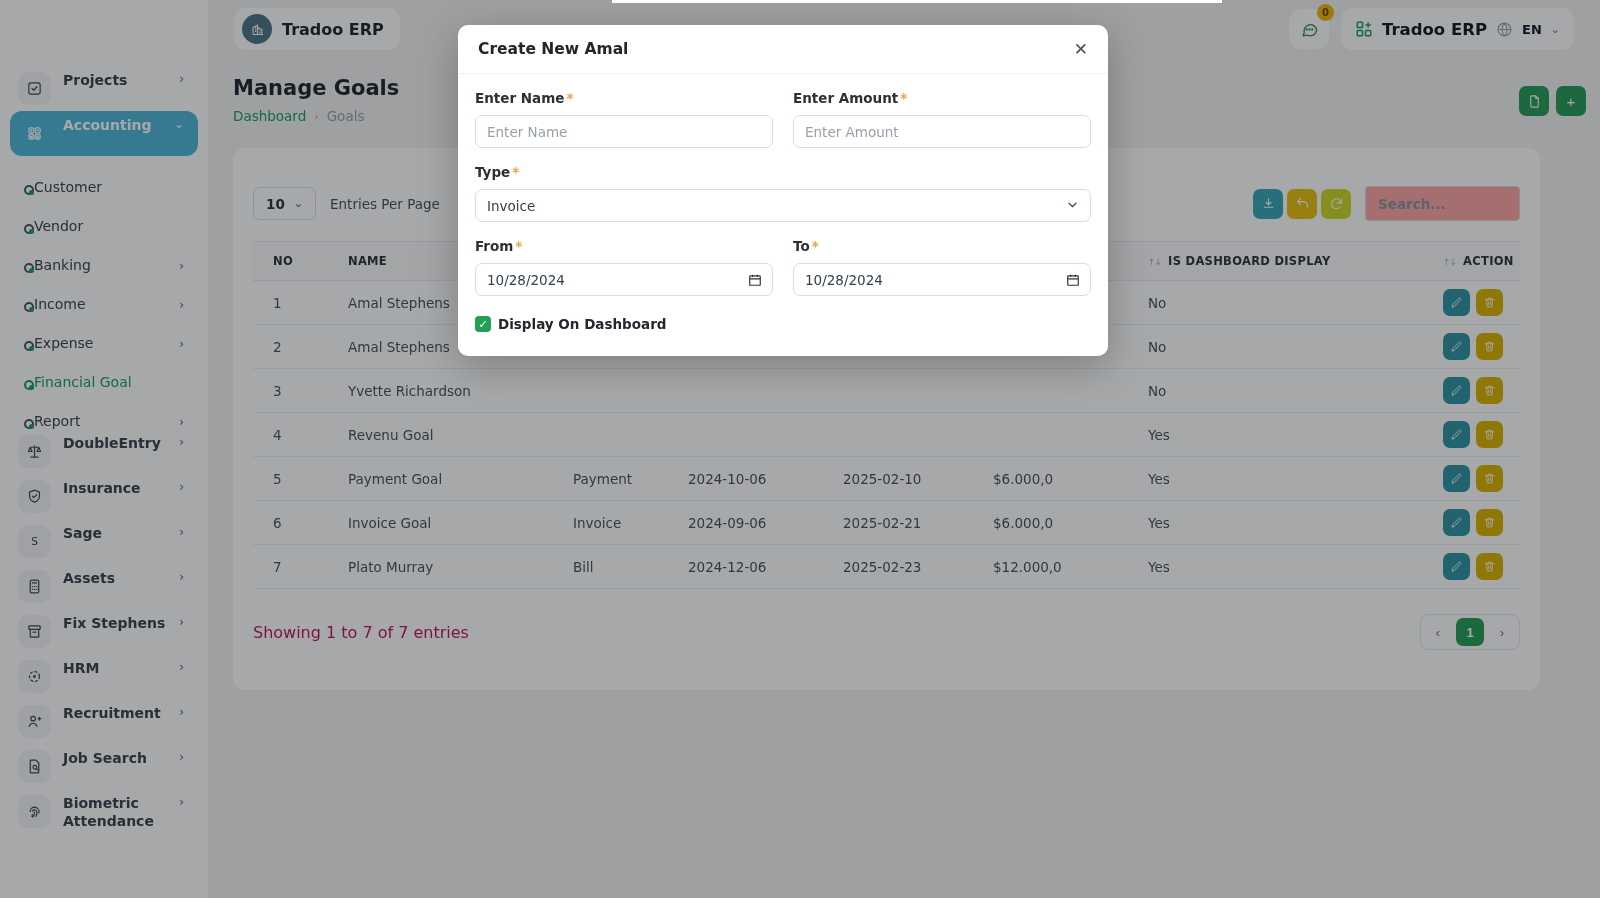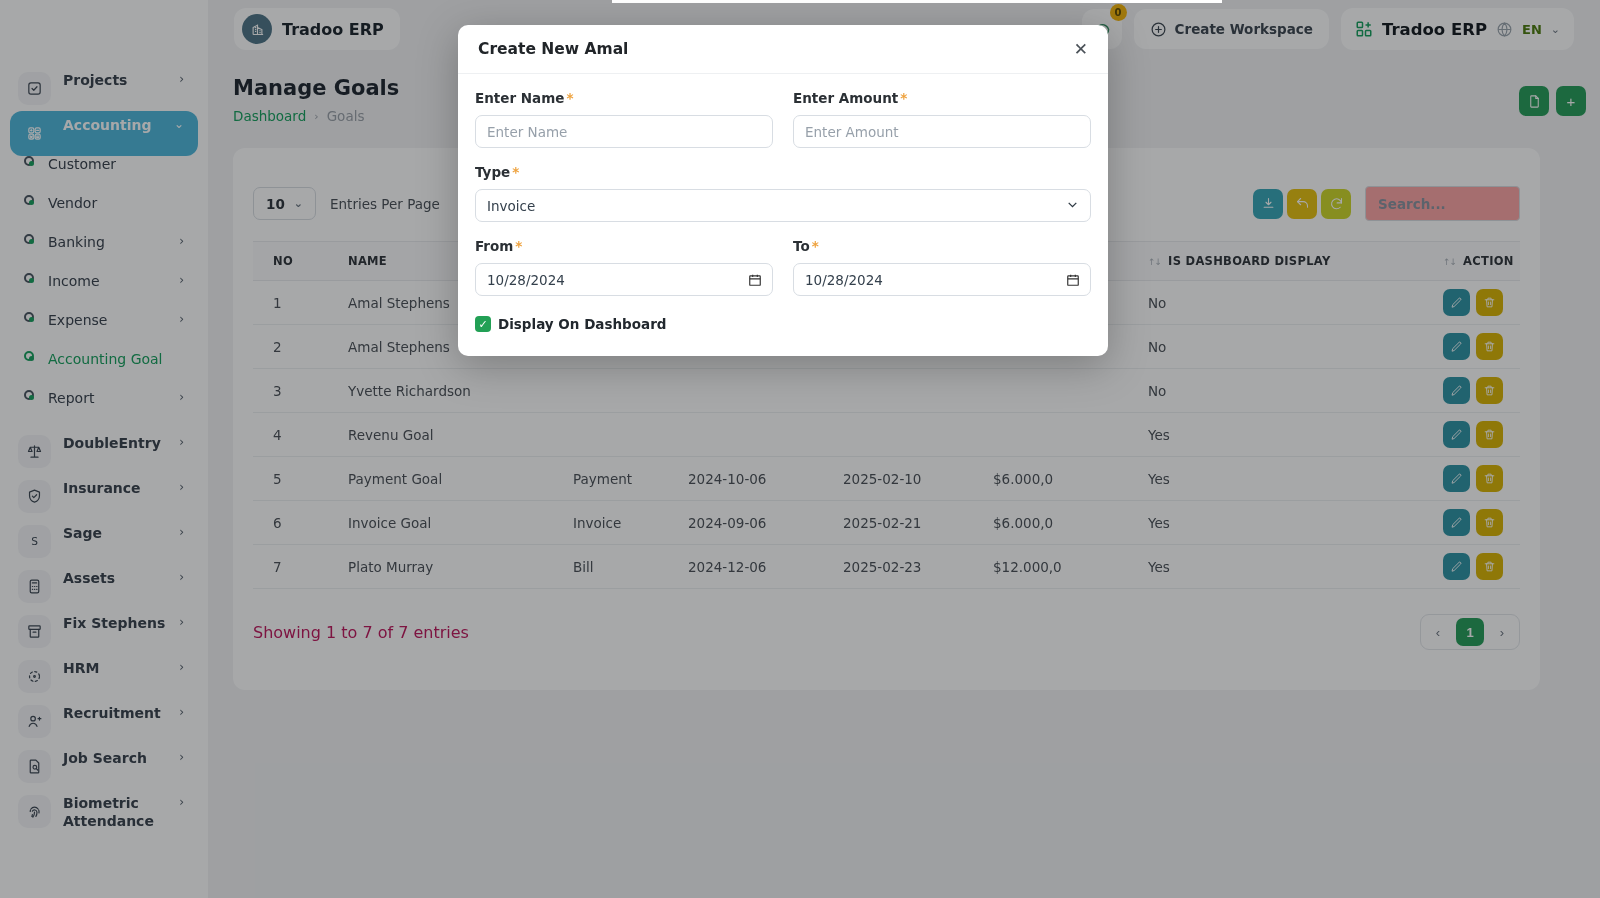--- a/index.html
+++ b/index.html
@@ -11,21 +11,21 @@
   .logo { height:60px; display:flex; align-items:center; padding-left:26px; position:relative; z-index:45; }
   .logo span { color:#ffffff; font-size:25px; font-weight:600; letter-spacing:9px; }
   .menu { padding:6px 10px; }
   .mitem { display:flex; gap:12px; padding:6px 8px; height:45px; border-radius:12px; cursor:pointer; }
   .mitem .ichip { width:33px; height:33px; border-radius:10px; background:#f4f5f7; display:flex; align-items:center; justify-content:center; flex:0 0 auto; }
   .mitem .lbl { font-size:14px; font-weight:600; color:#39424e; flex:1; line-height:1.25; }
   .mitem .chev { color:#55606c; font-size:12px; margin-right:6px; }
   .mitem.active { background:#4fb8dc; position:relative; z-index:45; }
   .mitem.active .ichip { background:transparent; }
   .mitem.active .lbl, .mitem.active .chev { color:#ffffff; }
-  .sitem { display:flex; align-items:flex-start; gap:14px; padding:0 8px 0 14px; height:39px; cursor:pointer; }
+  .sitem { display:flex; align-items:flex-end; padding:0 8px 0 14px; height:39px; cursor:pointer; }
   .sitem .ring { width:10px; height:10px; border-radius:50%; border:2px solid #4a5561; position:relative; flex:0 0 auto; }
   .sitem .ring::after { content:""; position:absolute; right:-2px; bottom:-2px; width:5px; height:5px; border-radius:50%; background:#17a05e; }
   .sitem .lbl { font-size:14px; font-weight:500; color:#39424e; flex:1; }
   .sitem .chev { color:#55606c; font-size:12px; margin-right:6px; }
   .sitem.active .lbl { color:#17a05e; }
   .sitem.active .ring { border-color:#17a05e; }
   svg.ic { stroke:#3d4754; stroke-width:1.7; fill:none; stroke-linecap:round; stroke-linejoin:round; }
   .mitem.active svg.ic { stroke:#ffffff; }
 
   
@@ -33,21 +33,21 @@
   .chip { background:#ffffff; border-radius:12px; display:flex; align-items:center; }
   .brandchip { padding:6px 16px 6px 8px; gap:10px; height:42px; }
   .brandlogo { width:30px; height:30px; border-radius:50%; background:#4f7587; display:flex; align-items:center; justify-content:center; }
   .brandchip .txt { font-size:16px; font-weight:700; color:#1c242d; }
   .topright { margin-left:auto; display:flex; align-items:center; gap:12px; }
   .iconchip { width:40px; height:40px; justify-content:center; position:relative; }
   .badge { position:absolute; top:-5px; right:-5px; min-width:17px; height:17px; border-radius:50%; background:#f5b40a; color:#5c4a00; font-size:10px; font-weight:700; display:flex; align-items:center; justify-content:center; }
   .wschip { height:40px; padding:0 16px; gap:8px; font-size:13.5px; font-weight:600; color:#3c4650; }
   .workspacechip { height:42px; padding:0 14px; gap:9px; }
   .workspacechip .wname { font-size:16.5px; font-weight:700; color:#141a20; }
-  .workspacechip .lang { font-size:13px; font-weight:700; color:#4d7c0f;text-align:center; }
+  .workspacechip .lang { font-size:13px; font-weight:700; color:#0f172a;text-align:center; }
   .caret { color:#6b7682; font-size:11px; }
 
   
   .pagehead { position:absolute; left:233px; top:76px; right:60px; }
   .pagehead h1 { font-size:21px; font-weight:700; color:#1f2730; }
   .crumbs { margin-top:8px; font-size:13.5px; display:flex; gap:8px; align-items:center; }
   .crumbs .link { color:#17a05e; }
   .crumbs .sep { color:#9aa0a8; font-size:11px; }
   .crumbs .cur { color:#9aa0a8; }
   .headbtns { position:absolute; right:-46px; top:10px; display:flex; gap:7px; }
@@ -159,21 +159,21 @@
         <span class="lbl">Income</span>
         <span class="chev">›</span>
       </div>
       <div class="sitem">
         <span class="ring"></span>
         <span class="lbl">Expense</span>
         <span class="chev">›</span>
       </div>
       <div class="sitem active">
         <span class="ring"></span>
-        <span class="lbl">Accounting Goal</span>
+        <span class="lbl">Financial Goal</span>
       </div>
       <div class="sitem">
         <span class="ring"></span>
         <span class="lbl">Report</span>
         <span class="chev">›</span>
       </div>
       <div class="mitem">
         <span class="ichip">
           <svg class="ic" width="17" height="17" viewBox="0 0 24 24">
             <path d="M12 4v16M7 20h10M12 6H6M12 6h6M6 6l-2.5 6h5L6 6zM18 6l-2.5 6h5L18 6z"></path>
@@ -275,27 +275,20 @@
   </div>
   <div class="topright">
     <div class="chip iconchip">
       <svg class="ic" width="19" height="19" viewBox="0 0 24 24" style="stroke:#2e8a5d">
           <path d="M21 12a8 8 0 0 1-8 8c-1.4 0-2.8-.3-4-1l-5 1 1.3-4A8 8 0 1 1 21 12z"></path>
           <circle cx="8.5" cy="12" r="0.6"></circle>
           <circle cx="12" cy="12" r="0.6"></circle>
           <circle cx="15.5" cy="12" r="0.6"></circle>
         </svg>
       <span class="badge">0</span>
-    </div>
-    <div class="chip wschip">
-      <svg class="ic" width="17" height="17" viewBox="0 0 24 24" style="stroke:#3c4650">
-          <circle cx="12" cy="12" r="9"></circle>
-          <path d="M12 8v8M8 12h8"></path>
-        </svg>
-      <span>Create Workspace</span>
     </div>
     <div class="chip workspacechip">
       <svg width="18" height="18" viewBox="0 0 24 24" style="stroke:#17a05e;fill:none;stroke-width:2">
           <rect x="3" y="3" width="7" height="7" rx="1"></rect>
           <rect x="3" y="14" width="7" height="7" rx="1"></rect>
           <rect x="14" y="14" width="7" height="7" rx="1"></rect>
           <path d="M17.5 3v7M14 6.5h7"></path>
         </svg>
       <span class="wname">Tradoo ERP</span>
       <svg width="17" height="17" viewBox="0 0 24 24" style="stroke:#9aa4ad;fill:none;stroke-width:1.6">

